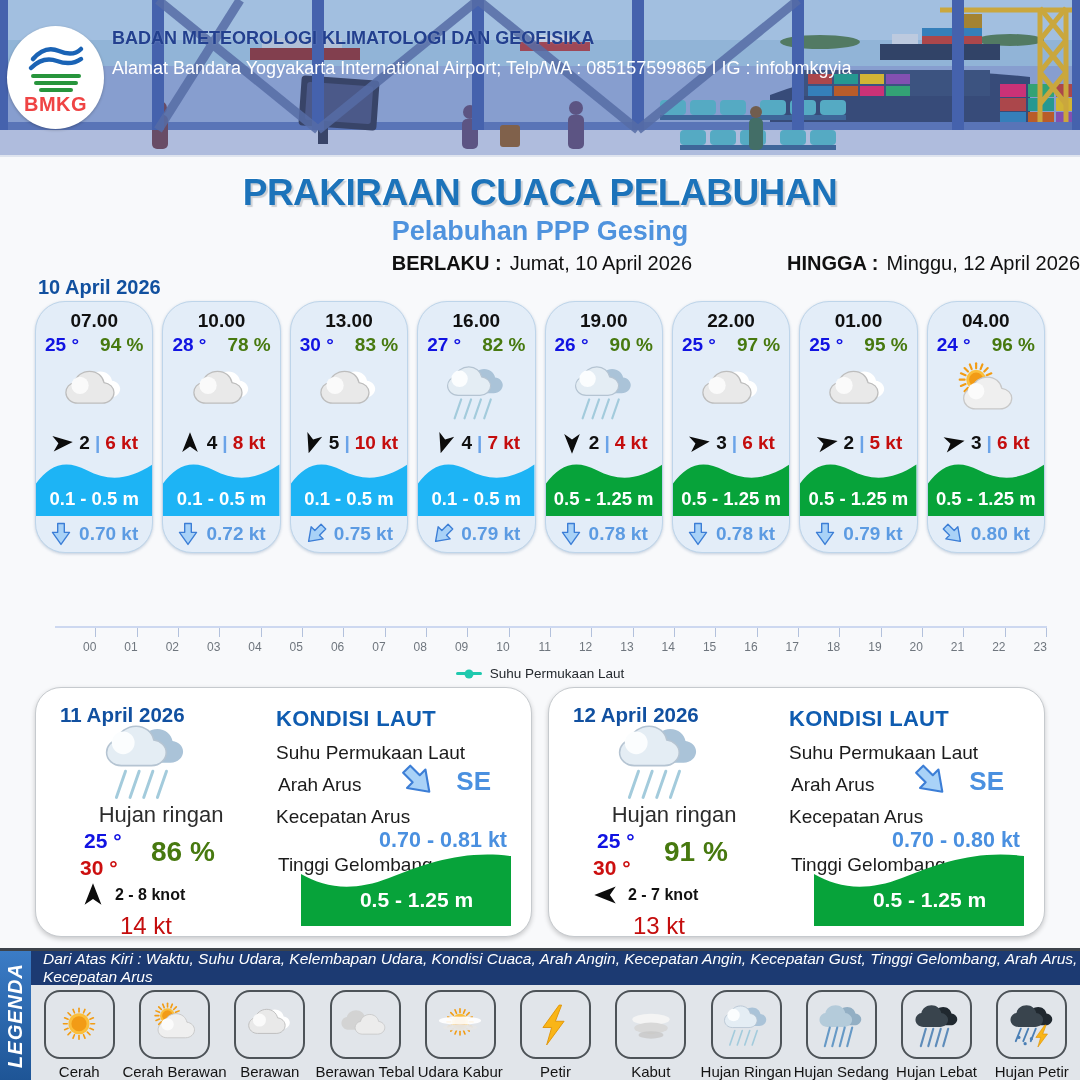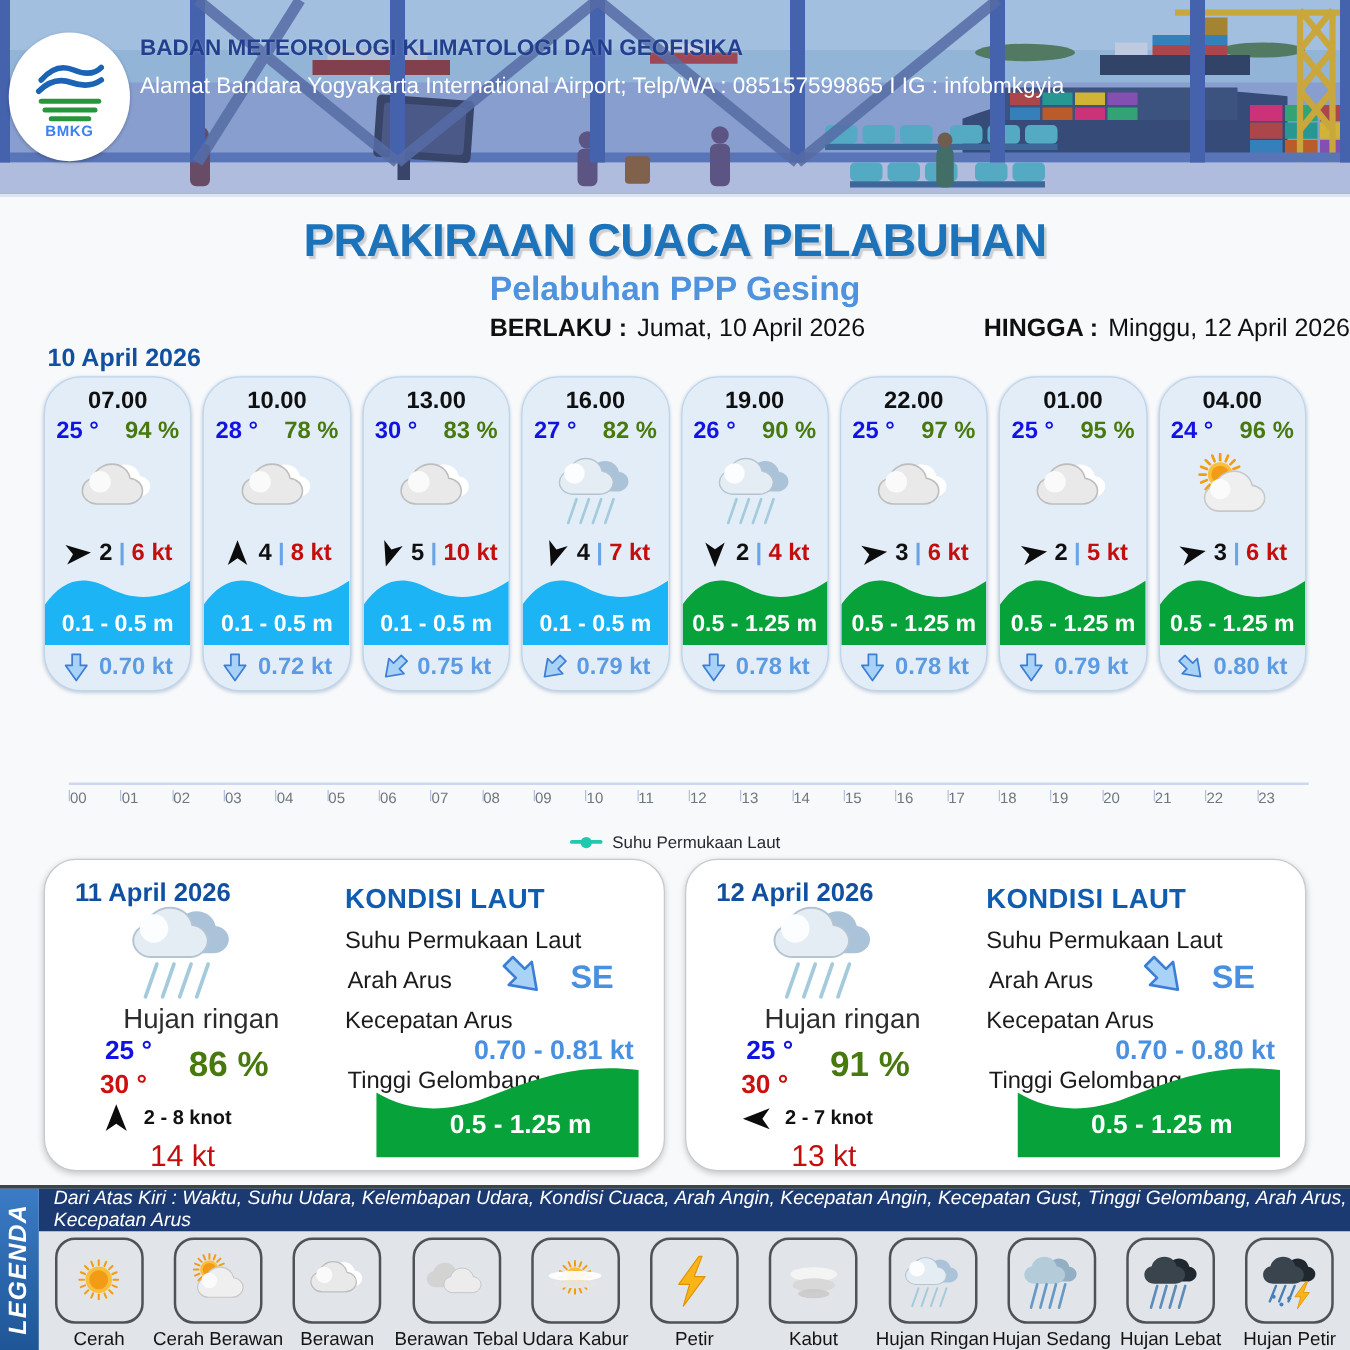--- a/index.html
+++ b/index.html
@@ -6,21 +6,21 @@
   body{
     width:1080px;height:1080px;position:relative;overflow:hidden;
     background:#f8f9fb;font-family:"Liberation Sans",sans-serif;
     -webkit-font-smoothing:antialiased;
   }
   
   .header{position:absolute;top:0;left:0;width:1080px;height:155px;overflow:hidden;border-bottom:2px solid #dfe4ee;background:#8aa3d6}
   .header .scene{position:absolute;top:0;left:0;width:1080px;height:155px}
   .logo-oval{position:absolute;left:7px;top:26px;width:97px;height:103px;background:#fff;border-radius:50%;
     display:flex;flex-direction:column;align-items:center;justify-content:center;z-index:3;box-shadow:0 1px 3px rgba(0,0,0,.25)}
-  .logo-oval .bmkg-text{font-weight:bold;color:#3b82f6;font-size:12px;letter-spacing:.5px;margin-top:-2px}
+  .logo-oval .bmkg-text{font-weight:bold;color:#ef4444;font-size:20px;letter-spacing:.5px;margin-top:-2px}
   .header-text{position:absolute;left:112px;top:28px;z-index:3}
   .org{color:#23408f;font-weight:bold;font-size:18px;text-shadow:0 0 2px rgba(255,255,255,.25)}
   .station{color:#ffffff;font-weight:bold;font-size:33px;margin-top:4px}
   .address{color:#ffffff;font-size:18px;margin-top:9px}
   
   .title-main{position:absolute;top:172px;left:0;width:100%;text-align:center;font-size:37px;font-weight:800;
     color:#1c73ba;letter-spacing:-.5px;text-shadow:2px 2px 1px rgba(120,130,140,.35), -1px -1px 0 #ffffff;z-index:2}
   .title-sub{position:absolute;top:216px;left:0;width:100%;text-align:center;font-size:27px;font-weight:bold;color:#4f93de}
   .validity{position:absolute;top:252px;left:0;width:100%;display:flex;justify-content:flex-end;gap:95px;font-size:20px;color:#101010}
   .validity b{font-weight:bold;margin-right:8px}
@@ -43,21 +43,21 @@
   .card-wind .spd{color:#c40d0d}
   .card-wave{position:relative;width:100%;height:64px;margin-top:auto}
   .card-wave svg{position:absolute;left:0;top:0;width:100%;height:100%;display:block}
   .card-wave .wave-text{position:absolute;left:0;right:0;top:33px;text-align:center;color:#fff;font-weight:bold;font-size:18.5px}
   .card-current{height:38px;display:flex;align-items:center;justify-content:center;gap:7px;width:100%}
   .current-arrow{width:22px;height:26px;display:inline-flex}
   .current-arrow svg{width:100%;height:100%}
   .card-current .cur{color:#5c9be2;font-weight:bold;font-size:19px}
   
   .axis{position:absolute;top:626px;left:55px;right:33px;border-top:2px solid #cdd8f0;display:flex}
-  .tick{flex:1;display:flex;flex-direction:row;align-items:center}
+  .tick{flex:1;display:flex;flex-direction:column;align-items:flex-end}
   .tick .mark{width:1px;height:9px;background:#b3c1dc}
   .tick .lbl{margin-top:3px;font-size:12px;color:#6f767e}
   .chart-legend{position:absolute;top:666px;left:0;width:100%;display:flex;align-items:center;justify-content:center;gap:8px}
   .legend-marker{width:26px;height:3px;border-radius:2px;position:relative;background:var(--c,#1fc9ae)}
   .legend-marker::after{content:"";position:absolute;left:50%;top:50%;transform:translate(-50%,-50%);width:9px;height:9px;border-radius:50%;background:var(--c,#1fc9ae)}
   .chart-legend .txt{font-size:13.5px;color:#24292e}
   
   .daily{position:absolute;top:687px;left:35px;right:35px;display:flex;gap:16px}
   .dcard{flex:1;height:248px;background:#ffffff;border:1px solid #c6cace;border-radius:26px;position:relative;
     box-shadow:0 2px 5px rgba(0,0,0,.2)}

